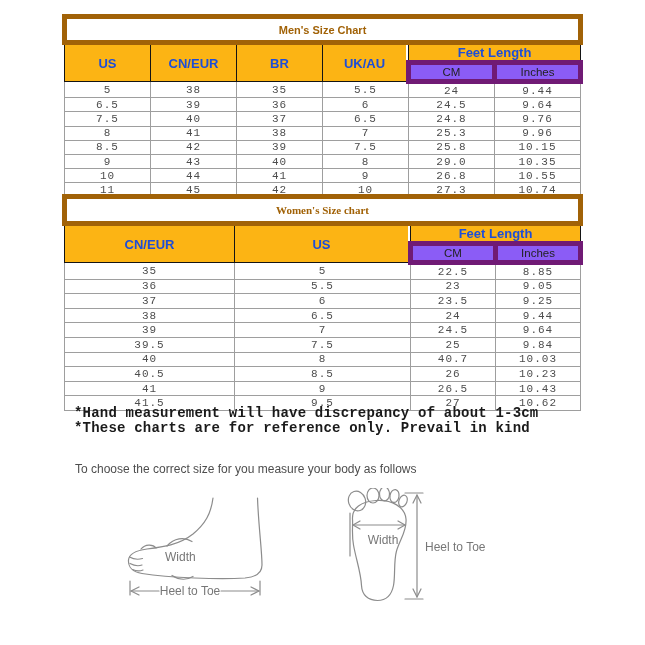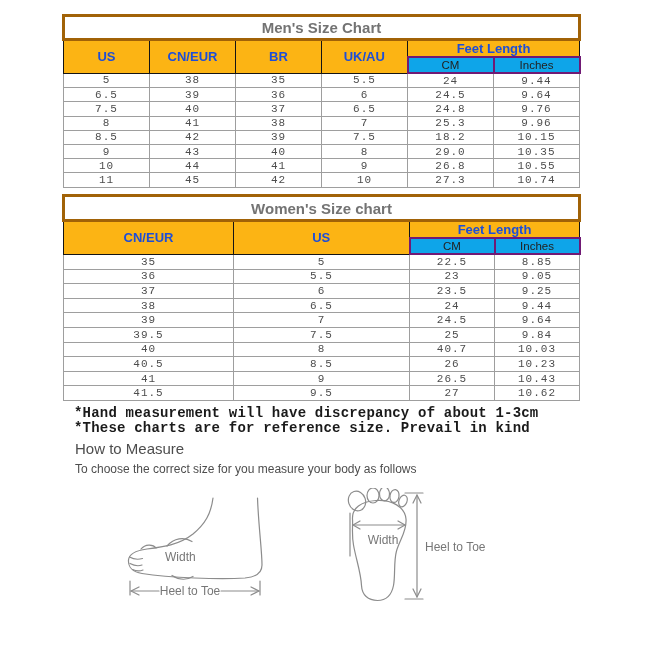--- a/index.html
+++ b/index.html
@@ -2,30 +2,30 @@
 <html><head>
 <meta charset="utf-8">
 <style>
   html,body{margin:0;padding:0;background:#fff;}
   .page{position:relative;width:645px;height:645px;background:#ffffff;
         font-family:"Liberation Sans",sans-serif;overflow:hidden;}
 
   
   table.size{border-collapse:collapse;table-layout:fixed;width:516px;position:absolute;left:62px;background:#fff;}
   table.size td{text-align:center;padding:0;overflow:hidden;white-space:nowrap;}
-  td.title-cell{font-size:15px;font-weight:bold;color:#737373;height:21px;border:3px solid #a16207;background:#fff;}
+  td.title-cell{font-size:11px;font-weight:bold;color:#a16207;height:21px;border:5px solid #a16207;background:#fff;}
   td.hd{background:#fcb414;border:1px solid #141414;font-weight:bold;font-size:13px;color:#1d4ed8;}
   td.hd-feet{height:15px;}
-  td.hd-sub{background:#0ea5e9;border:2px solid #701a75;font-weight:normal;font-size:11.5px;color:#222;height:14px;}
+  td.hd-sub{background:#8b5cf6;border:5px solid #701a75;font-weight:normal;font-size:11.5px;color:#222;height:14px;}
   table.size tbody td{border:1px solid #9e9e9e;font-family:"Liberation Mono",monospace;
        font-size:11px;letter-spacing:1px;color:#4d4d4d;}
   #men-table{top:14px;}
   #men-table tbody td{height:13.2px;}
   #women-table{top:194px;}
-  #women-table td.title-cell{height:22px;}
+  #women-table td.title-cell{height:22px;font-family:Liberation Serif, serif;}
   #women-table tbody td{height:13.6px;}
 
   
   .notes{position:absolute;left:62px;top:406px;font-family:"Liberation Mono",monospace;
          font-weight:bold;font-size:14px;color:#1a1a1a;line-height:15px;letter-spacing:0.2px;margin-left:12px;}
 
   
   .howto-heading{position:absolute;left:75px;top:440px;font-size:15px;color:#4d4d4d;}
   .howto-sub{position:absolute;left:75px;top:462px;font-size:12px;color:#4d4d4d;}
 
@@ -98,21 +98,21 @@
           <td>38</td>
           <td>7</td>
           <td>25.3</td>
           <td>9.96</td>
         </tr>
         <tr>
           <td>8.5</td>
           <td>42</td>
           <td>39</td>
           <td>7.5</td>
-          <td>18.2</td>
+          <td>25.8</td>
           <td>10.15</td>
         </tr>
         <tr>
           <td>9</td>
           <td>43</td>
           <td>40</td>
           <td>8</td>
           <td>29.0</td>
           <td>10.35</td>
         </tr>
@@ -215,24 +215,23 @@
           <td>41.5</td>
           <td>9.5</td>
           <td>27</td>
           <td>10.62</td>
         </tr>
       </tbody>
   </table>
 
   <div class="notes">
     <div>*Hand measurement will have discrepancy of about 1-3cm</div>
-    <div>*These charts are for reference size. Prevail in kind</div>
+    <div>*These charts are for reference only. Prevail in kind</div>
   </div>
 
-  <div class="howto-heading">How to Measure</div>
   <div class="howto-sub">To choose the correct size for you measure your body as follows</div>
 
   <svg class="diagram" width="400" height="118" viewBox="0 0 400 118">
 
     <g>
       <path d="M 98 10 C 96 26, 90 36, 78 46 C 64 57, 48 59, 32 61
                C 21 62.5, 14 66, 13.5 72 C 13 79, 18 84, 27 85.5
                C 55 90, 105 91.5, 130 90 C 141 89, 147 84.5, 147 77
                C 147 63, 143.5 38, 142.5 10"></path>
       <path d="M 26 61 C 30 56, 38 56, 41 60"></path>

